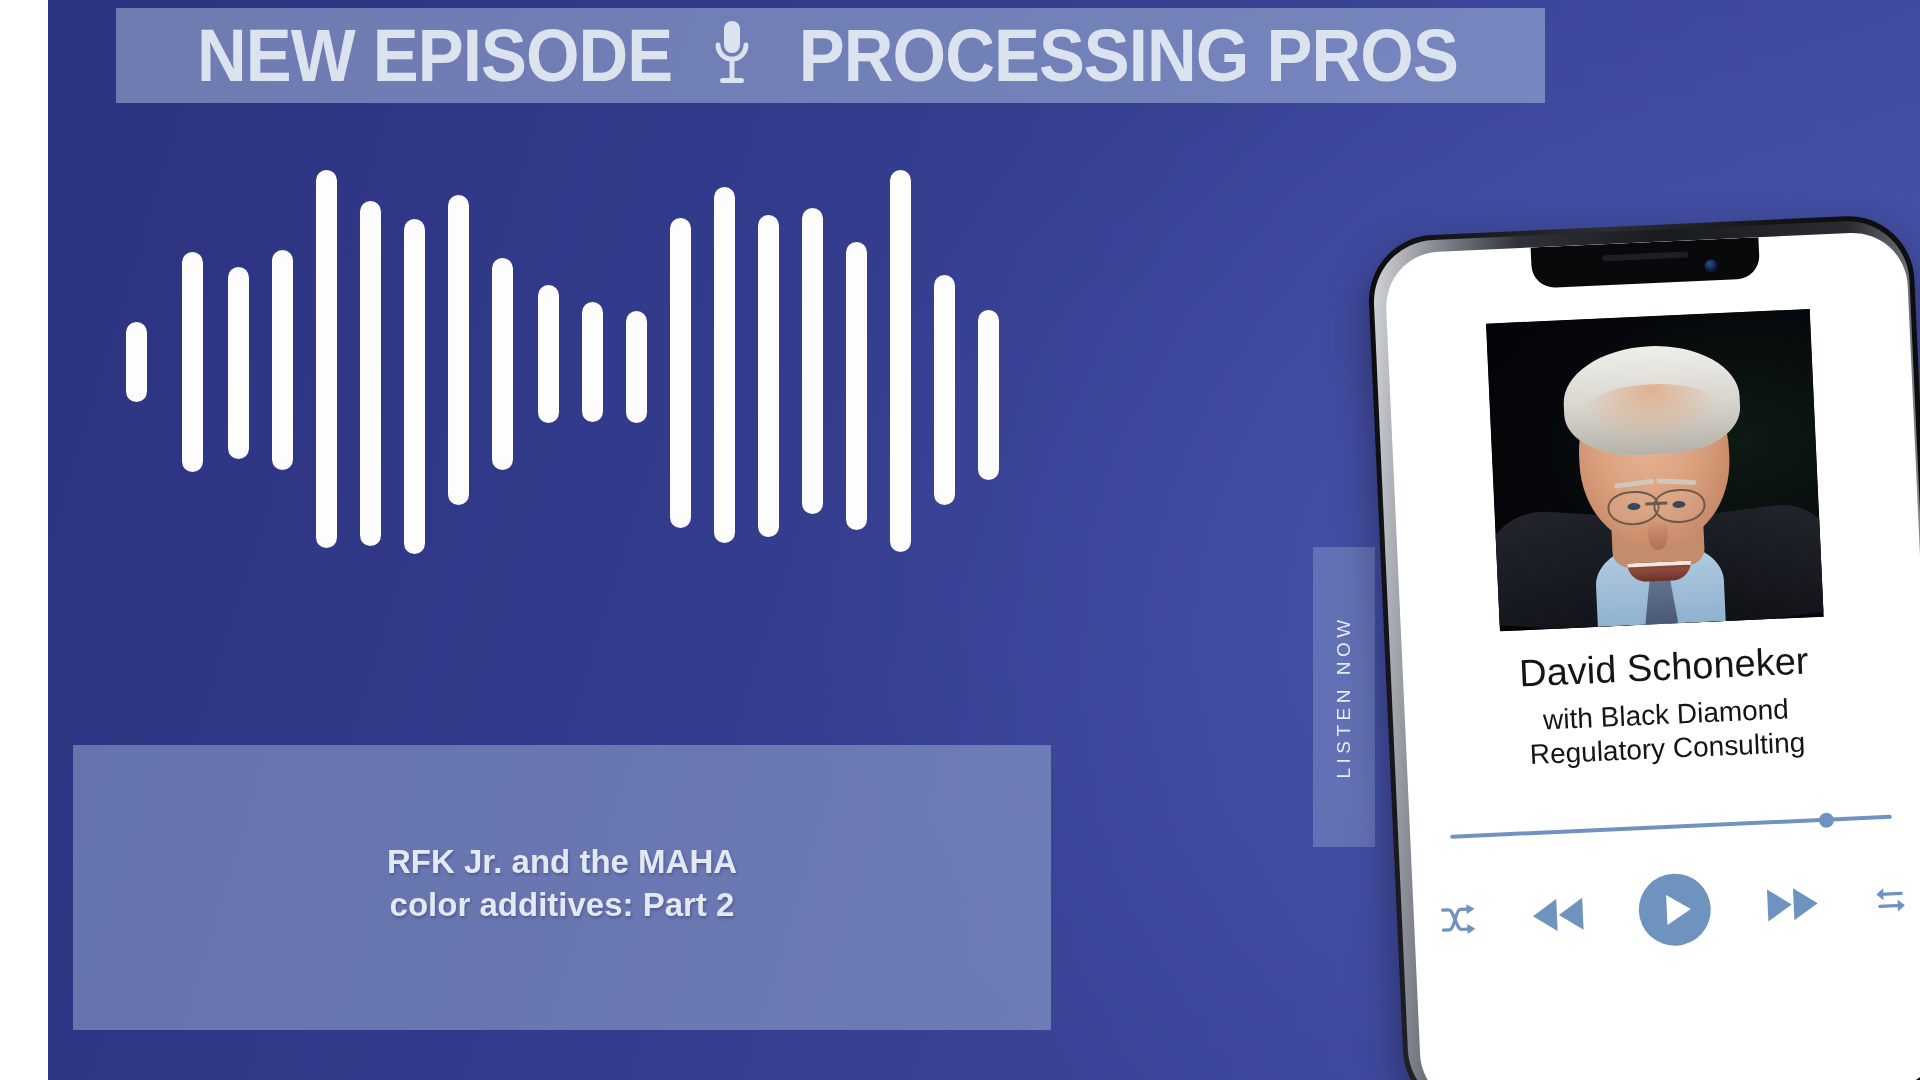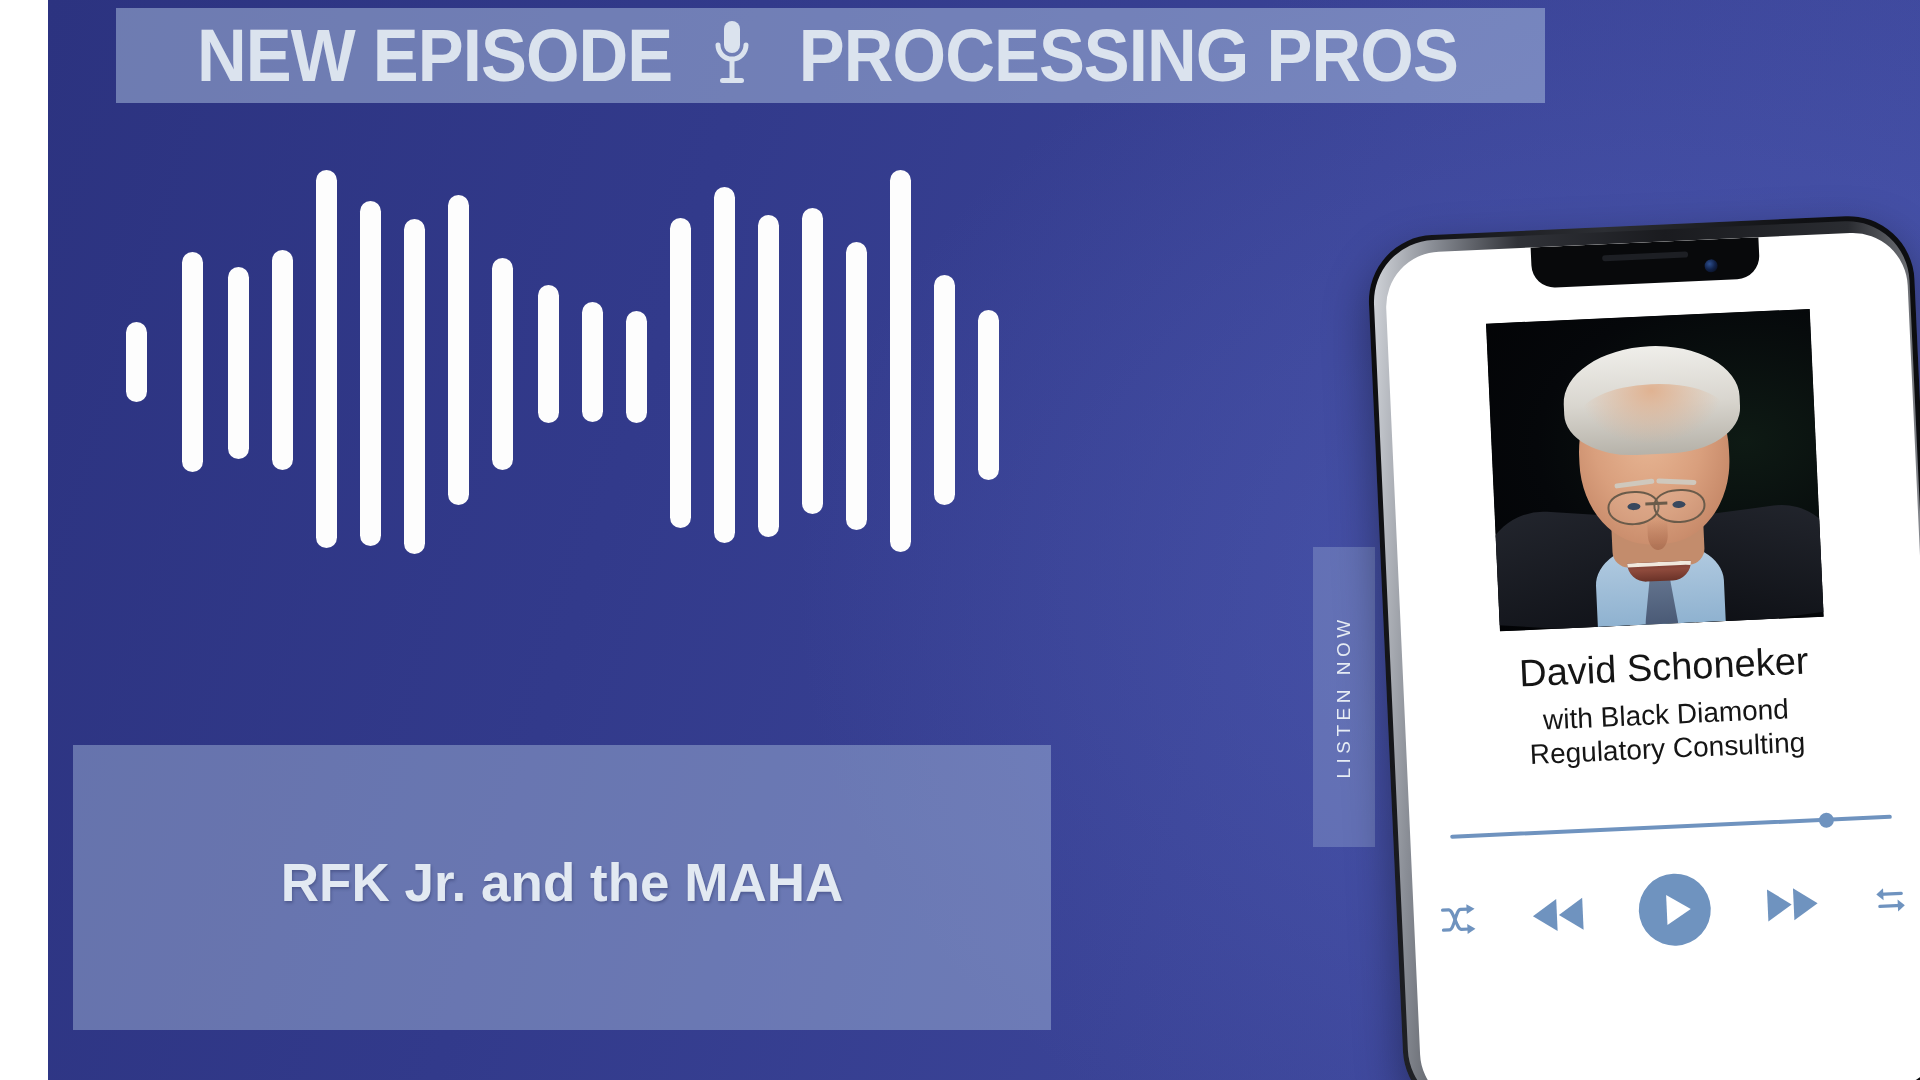--- a/index.html
+++ b/index.html
@@ -59,21 +59,21 @@
     position:absolute;
     left:25px; top:745px;
     width:978px; height:285px;
     background:rgba(175,195,226,.44);
     display:flex; flex-direction:column;
     align-items:center; justify-content:center;
     padding:14px 26px 22px;
   }
   .title-line{
     color:#e2e9f2;
-    font-size:53px;
+    font-size:33px;
     font-weight:bold;
     line-height:1.30;
     text-align:center;
     white-space:nowrap;
     text-shadow:1px 2px 3px rgba(20,26,70,.30);
   }
 
   
   #listen-tab{
     position:absolute;
@@ -266,20 +266,21 @@
       <div class="wbar" style="left: 632px; top: 45px; height: 322px; background: rgb(253, 253, 253);"></div>
       <div class="wbar" style="left: 676px; top: 38px; height: 306px; background: rgb(253, 253, 253);"></div>
       <div class="wbar" style="left: 720px; top: 72px; height: 288px; background: rgb(253, 253, 253);"></div>
       <div class="wbar" style="left: 764px; top: 0px; height: 382px; background: rgb(253, 253, 253);"></div>
       <div class="wbar" style="left: 808px; top: 105px; height: 230px; background: rgb(253, 253, 253);"></div>
       <div class="wbar" style="left: 852px; top: 140px; height: 170px; background: rgb(253, 253, 253);"></div>
     </div>
 
   <div id="title-panel">
     <div class="title-line">RFK Jr. and the MAHA</div>
+    <div class="title-line">color additives: Part 2</div>
   </div>
 
   <div id="listen-tab">
     <span id="listen-label">LISTEN NOW</span>
   </div>
 
   <div id="phone-wrap">
     <div id="phone-body">
       <div id="phone-rim">
         <div id="phone-screen">

